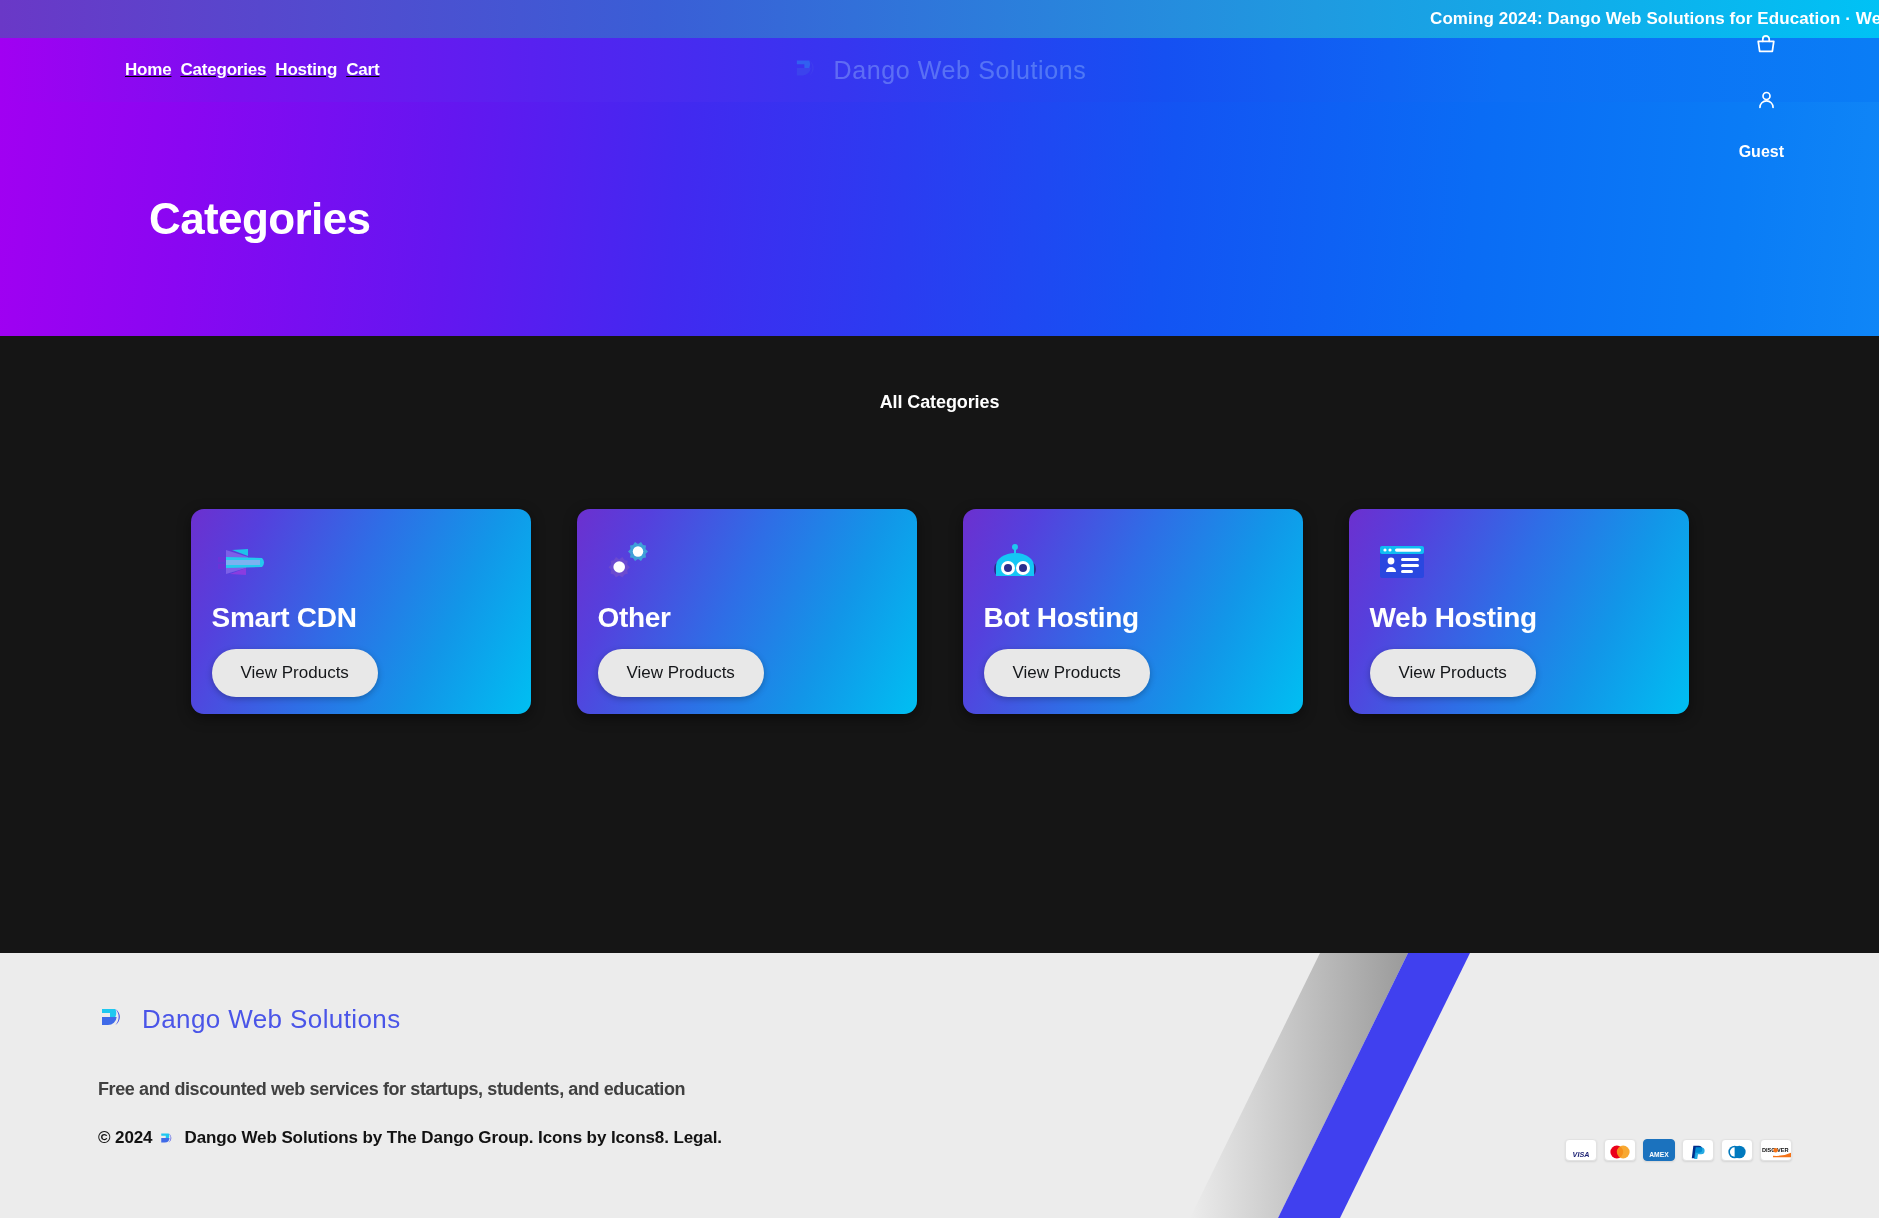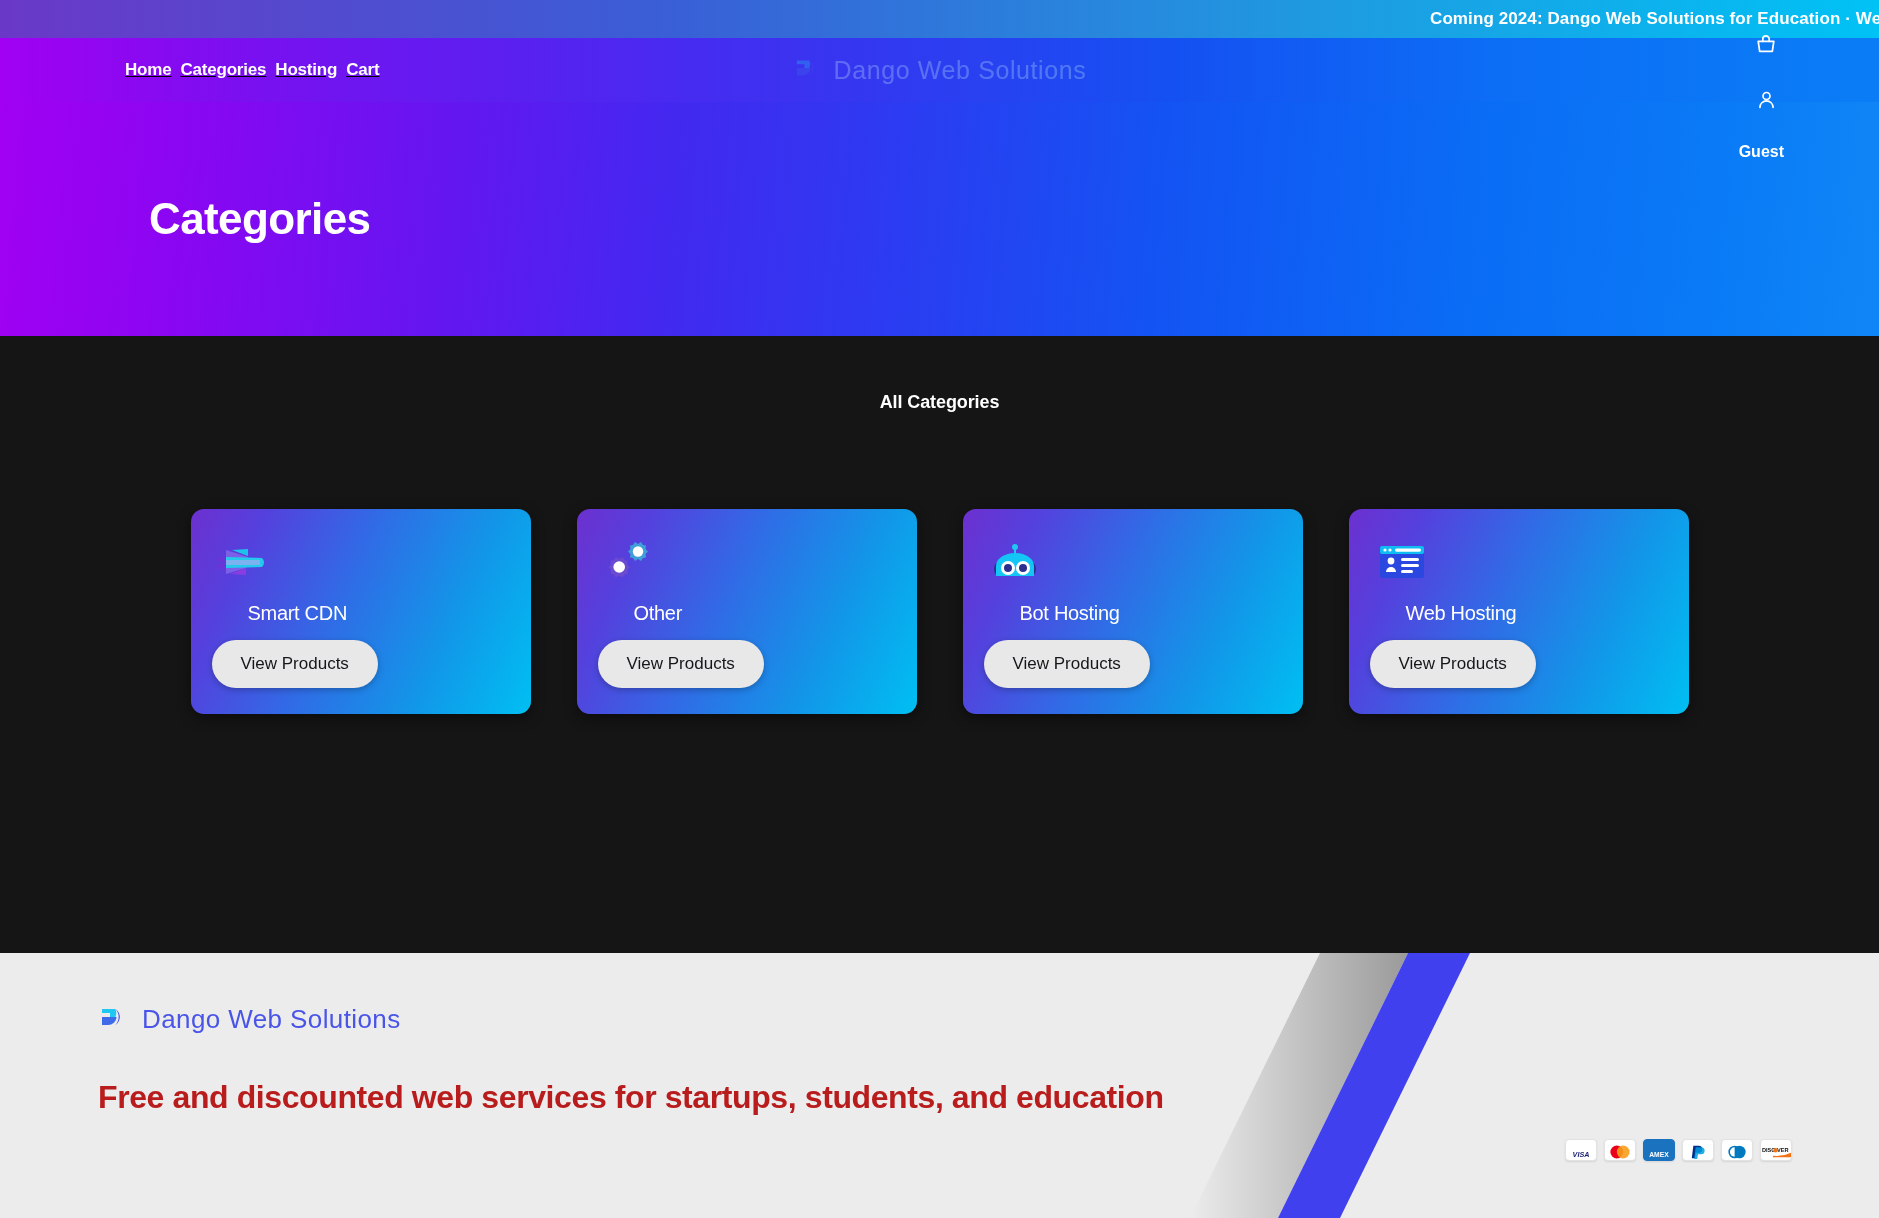--- a/index.html
+++ b/index.html
@@ -123,25 +123,24 @@
     border-radius:13px;
     background:linear-gradient(115deg,#6c30cf 0%,#5540dd 17%,#2f6de6 45%,#1296e8 72%,#00bff2 100%);
     position:relative;
     box-shadow:0 4px 14px rgba(0,0,0,.45);
     padding:29px 0 0 21px;
     cursor:pointer;
   }
   .card-icon { height:47px; width:70px; display:block; }
   .card-title {
     color:#fff;
-    font-size:20px;
-    font-weight:normal;
+    font-size:28px;
+    font-weight:bold;
     margin-top:17px;
     letter-spacing:-.3px;
-    margin-left:36px;
   }
   .card-btn {
     margin-top:15px;
     display:inline-block;
     background:#e8e8e8;
     color:#15171a;
     border:none;
     border-radius:26px;
     padding:14px 29px;
     font-size:17px;
@@ -164,23 +163,23 @@
   }
   .footer-inner { position:relative; z-index:2; padding:48px 0 0 98px; }
   .footer-brand { display:flex; align-items:center; gap:12px; }
   .footer-brand .brand-text {
     font-size:26px;
     color:#4a55e8;
     letter-spacing:.4px;
   }
   .footer-tagline {
     margin-top:42px;
-    font-size:32px;
-    font-weight:bold;
-    color:#b91c1c;
+    font-size:18px;
+    font-weight:bold;
+    color:#404040;
     letter-spacing:-.4px;
   }
   .footer-legal {
     margin-top:28px;
     font-size:17px;
     font-weight:bold;
     color:#121212;
     display:flex;
     align-items:center;
     gap:7px;
@@ -358,20 +357,31 @@
           <path d="M6 12 h20 a14 14 0 0 1 0 12 h-8 v-6 h-12 z" fill="#1ec8f0"></path>
           <path d="M6 24 h22 a13 13 0 0 1 -13 12 h-9 z" fill="#3f6ae8"></path>
           <path d="M26 12 a14 14 0 0 1 0 24 a17 17 0 0 0 0 -24 z" fill="#4a55e8"></path>
         </svg>
       </span>
       <span class="brand-text">Dango Web Solutions</span>
     </div>
 
     <div class="footer-tagline">Free and discounted web services for startups, students, and education</div>
 
+    <div class="footer-legal">
+      <span>© 2024</span>
+      <span>
+        <svg width="18" height="18" viewBox="0 0 48 48" style="display:block">
+          <path d="M6 12 h20 a14 14 0 0 1 0 12 h-8 v-6 h-12 z" fill="#1ec8f0"></path>
+          <path d="M6 24 h22 a13 13 0 0 1 -13 12 h-9 z" fill="#3f6ae8"></path>
+          <path d="M26 12 a14 14 0 0 1 0 24 a17 17 0 0 0 0 -24 z" fill="#4a55e8"></path>
+        </svg>
+      </span>
+      <span>Dango Web Solutions by The Dango Group. Icons by Icons8. Legal.</span>
+    </div>
   </div>
 
   <div class="pay-row">
     <span class="pay">
       <svg width="24" height="11" viewBox="0 0 40 14">
           <text x="20" y="12" text-anchor="middle" font-family="Liberation Sans, sans-serif" font-size="12" font-weight="bold" font-style="italic" fill="#1a1f71">VISA</text>
         </svg>
     </span>
     <span class="pay">
       <svg width="26" height="16" viewBox="0 0 32 20">

